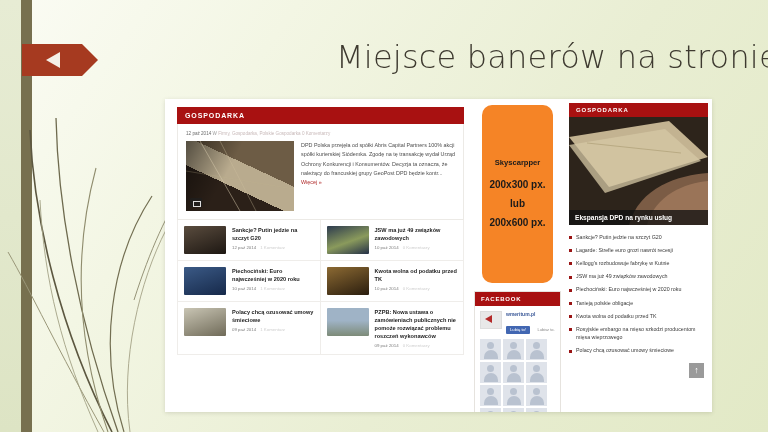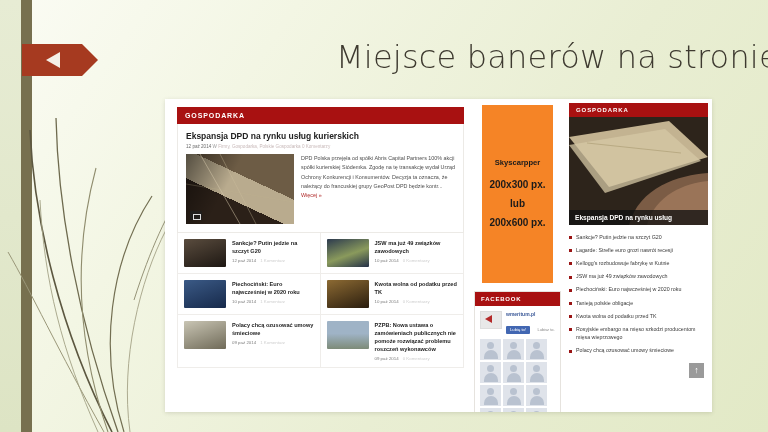--- a/index.html
+++ b/index.html
@@ -67,21 +67,21 @@
   .cell{width:50%;box-sizing:border-box;display:flex;gap:6px;padding:6px 6px 6px 6px;
     border-right:1px solid #efedea;}
   .cell:last-child{border-right:none;}
   .cell-thumb{width:42px;height:28px;flex:0 0 42px;border-radius:1px;}
   .cell-title{font-size:5.6px;line-height:1.45;color:#1d1d1d;font-weight:600;}
   .cell-date{font-size:4.4px;color:#7d7d7d;margin-top:3px;}
   .cell-date .cm{color:#cfcfcf;margin-left:4px;}
 
   .ad{background:#f58426;height:178px;margin:0 12px;display:flex;align-items:center;
     justify-content:center;flex-direction:column;color:#1b1b1b;font-weight:bold;
-    font-size:8px;line-height:1.9;text-align:center;}
+    font-size:8px;line-height:1.9;text-align:center;border-radius:10px;}
   .ad .ad-l1{font-size:7.6px;margin-bottom:5px;}
   .ad .ad-l2{font-size:10px;}
 
   .fb{margin:8px 4px 0 4px;border:1px solid #e6e3de;}
   .fb-head{background:#a81111;color:#fff;font-size:6px;font-weight:bold;letter-spacing:.8px;
     padding:4px 6px;}
   .fb-body{padding:5px;}
   .fb-top{display:flex;gap:4px;align-items:flex-start;}
   .fb-logo{width:20px;height:16px;background:#e8e8e8;border:1px solid #ddd;position:relative;}
   .fb-logo:after{content:"";position:absolute;left:4px;top:3px;width:0;height:0;
@@ -135,21 +135,20 @@
   </div>
 
   <div class="slide-title">Miejsce banerów na stronie</div>
 
   <div class="shot">
 
     <div class="col-main">
       <div class="sec-head">GOSPODARKA</div>
 
       <div class="lead">
-        <div class="lead-title">Ekspansja DPD na rynku usług kurierskich</div>
         <div class="lead-meta">
           <b>12 paź 2014</b>
           <span>W</span>
           <span class="cat">Firmy, Gospodarka, Polskie Gospodarka</span>
           <span class="cat">0 Komentarzy</span>
         </div>
         <div class="lead-body">
           <div class="lead-thumb">
             <div class="map-img"></div>
             <svg class="map-lines" viewBox="0 0 108 70" preserveAspectRatio="none">

